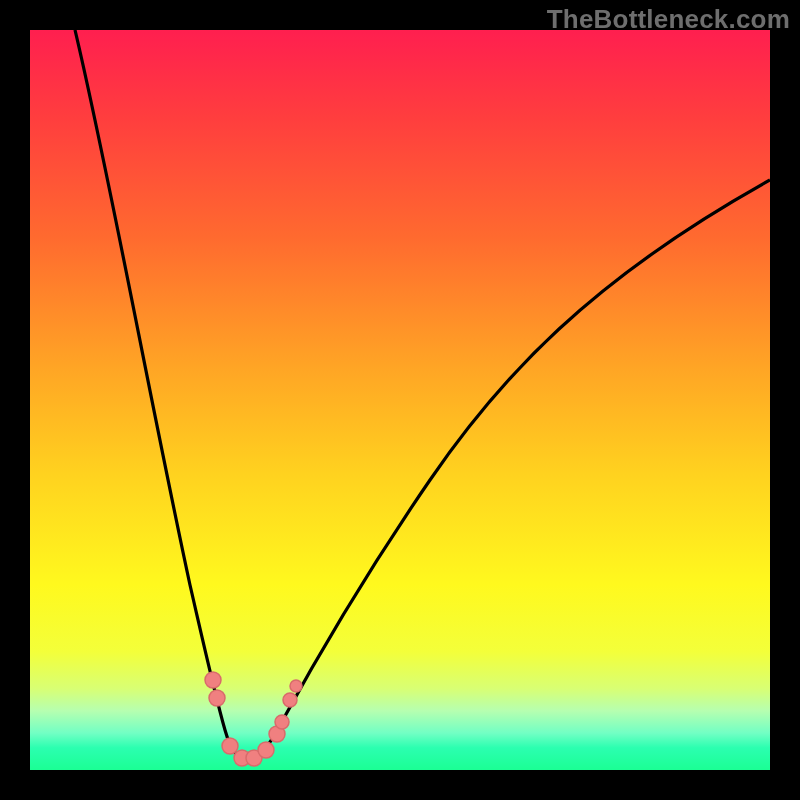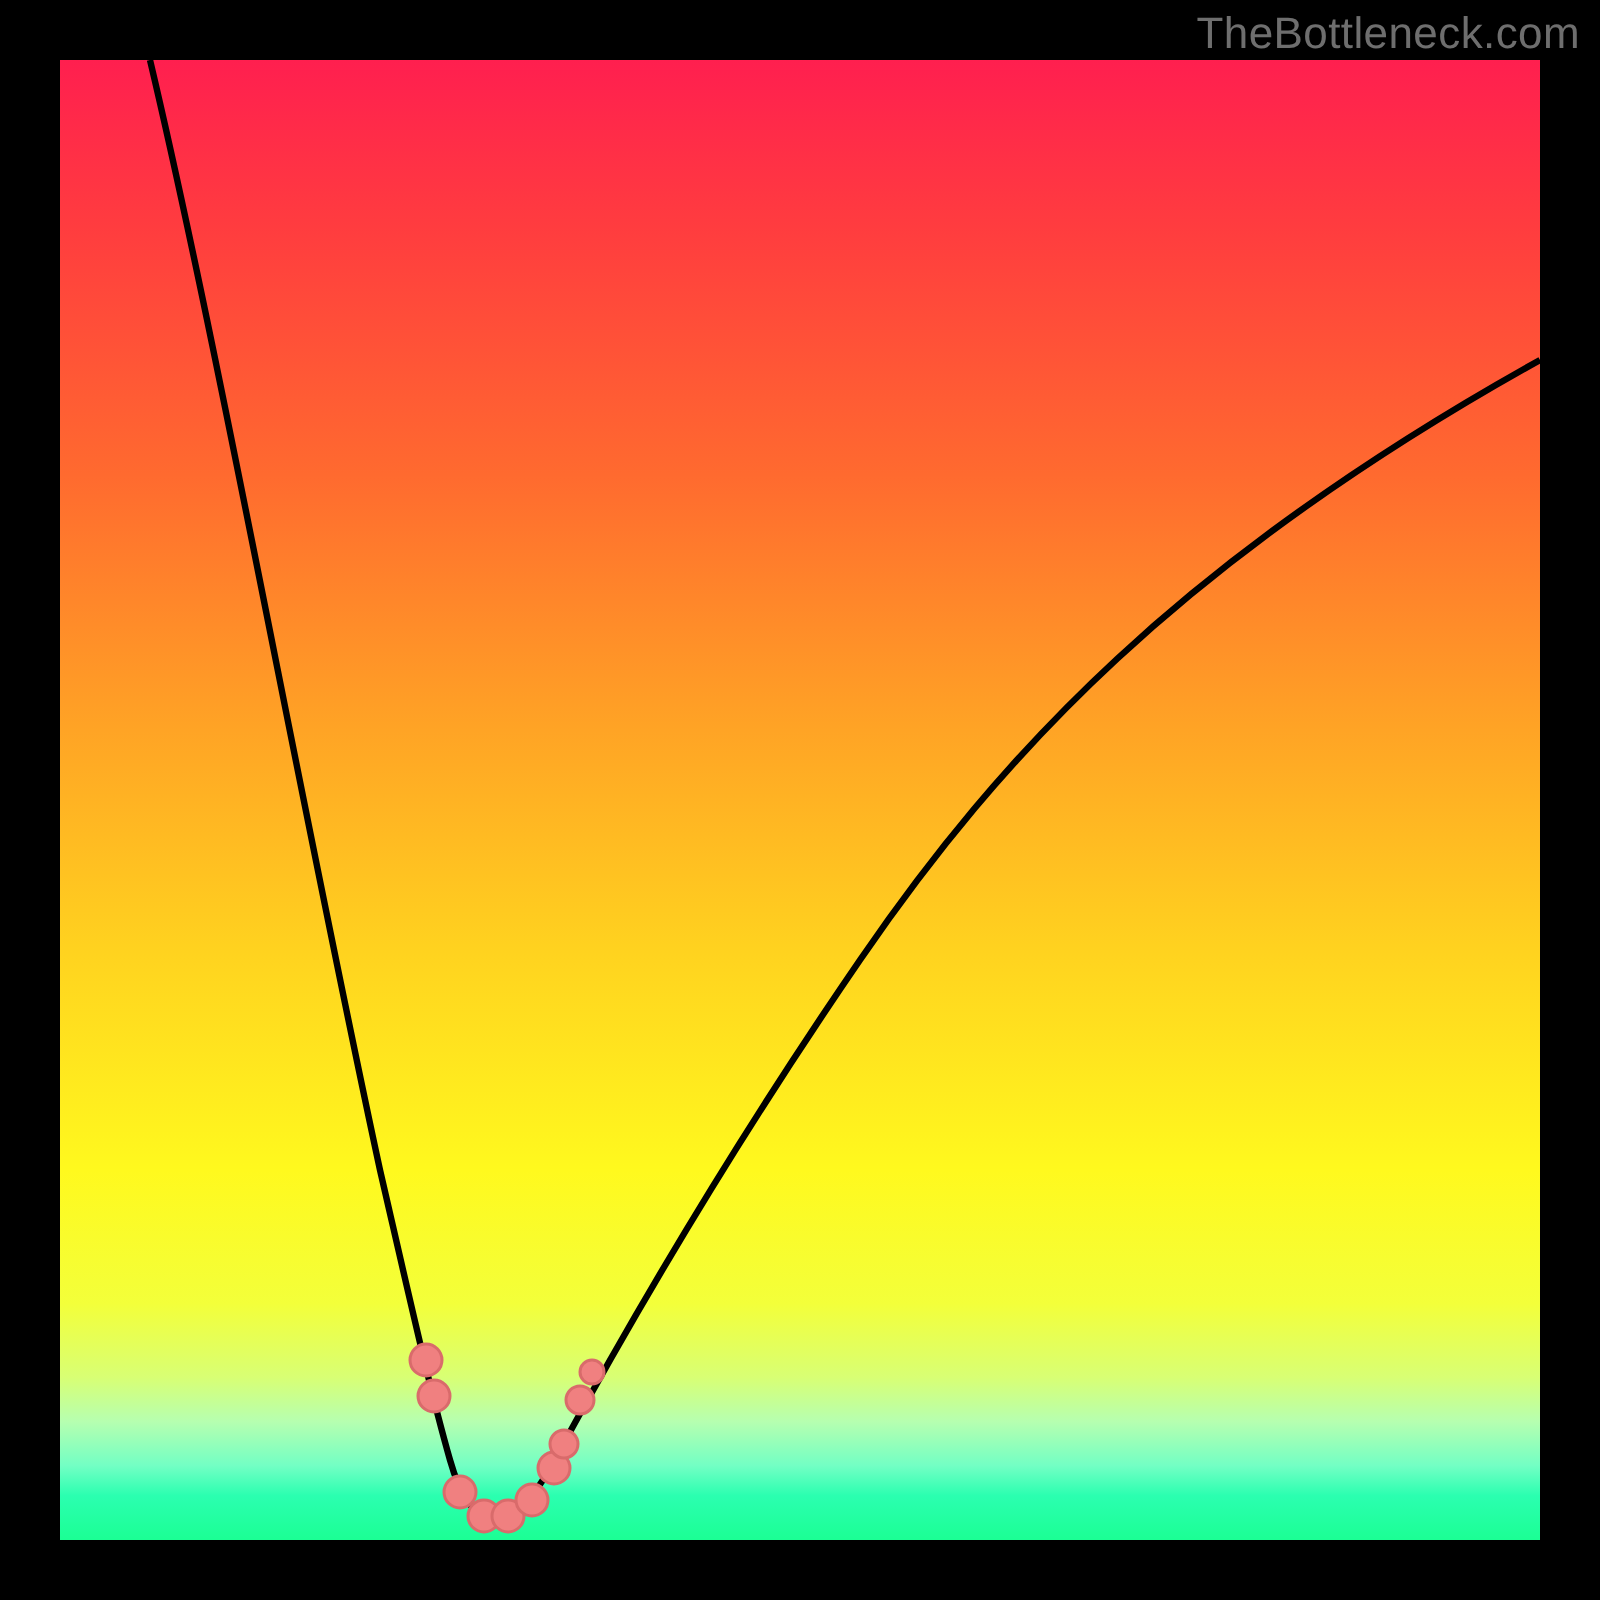--- a/index.html
+++ b/index.html
@@ -39,22 +39,22 @@
       #72ffc4 95%,
       #2bffb0 97%,
       #1bff94 100%
     );
   }
   .watermark {
     position: absolute;
     top: 4px;
     right: 10px;
     color: #6e6e6e;
-    font-size: 22px;
-    font-weight: 400;
+    font-size: 26px;
+    font-weight: 700;
     user-select: none;
     letter-spacing: 0.2px;
   }
   svg.curve {
     position: absolute;
     left: 0;
     top: 0;
     width: 740px;
     height: 740px;
   }

